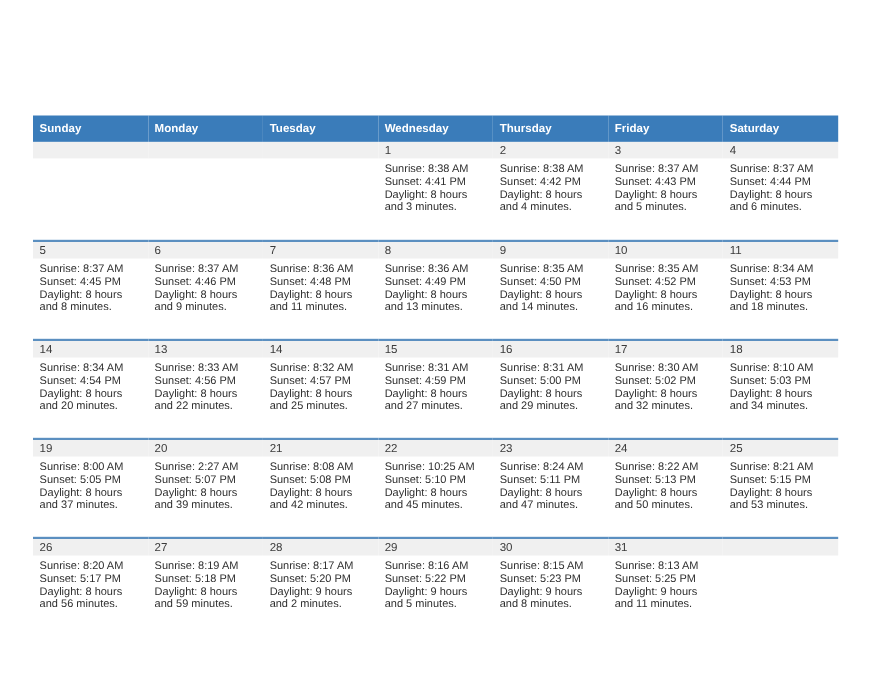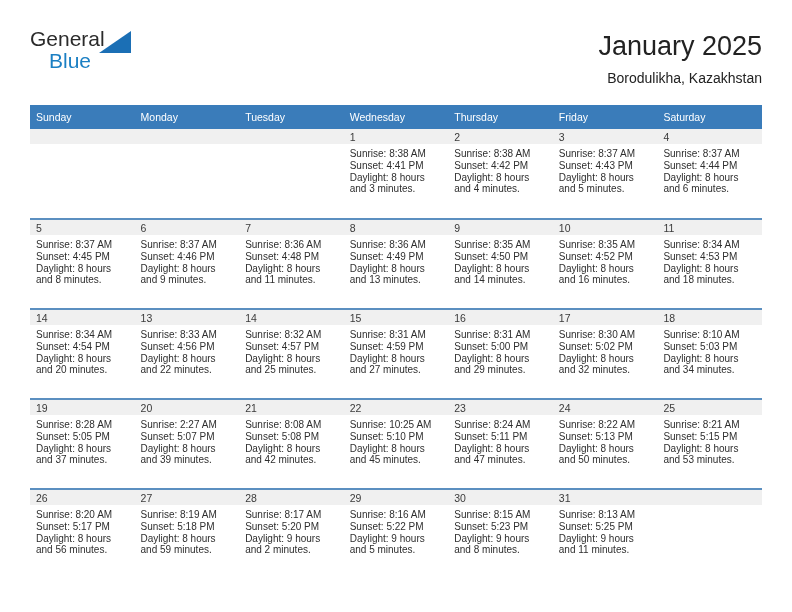--- a/index.html
+++ b/index.html
@@ -95,21 +95,21 @@
     width: 732px;
     border-collapse: collapse;
     table-layout: fixed;
   }
   .calendar col { width: 104.57px; }
 
   .calendar thead th {
     background: #3a7cba;
     color: #ffffff;
     font-size: 10.5px;
-    font-weight: normal;
+    font-weight: bold;
     text-align: left;
     padding: 6px 0 6px 6px;
     height: 20px;
     box-sizing: border-box;
     font-family: "Liberation Sans", sans-serif;
   }
 
   .calendar tbody td {
     vertical-align: top;
     padding: 0;
@@ -141,34 +141,20 @@
   .cell-body .line { white-space: nowrap; }
   .cell-empty .daynum-band {
     background: #f0f0f0;
   }
 </style>
 </head>
 <body>
 
 <div class="page">
 
-  <div class="top-bar">
-
-    <div class="logo">
-      <span class="logo-general">General</span>
-      <span class="logo-triangle"></span>
-      <span class="logo-blue">Blue</span>
-    </div>
-
-    <div class="title-block">
-      <h1 class="month-title">January 2025</h1>
-      <p class="location-subtitle">Borodulikha, Kazakhstan</p>
-    </div>
-
-  </div>
 
   <table class="calendar">
     <colgroup>
       <col>
         <col>
         <col>
         <col>
         <col>
         <col>
         <col>
@@ -363,21 +349,21 @@
             <div class="line">Daylight: 8 hours</div>
             <div class="line">and 34 minutes.</div>
           </div>
         </td>
       </tr>
 
       <tr>
         <td>
           <div class="daynum-band">19</div>
           <div class="cell-body">
-            <div class="line">Sunrise: 8:28 AM</div>
+            <div class="line">Sunrise: 8:00 AM</div>
             <div class="line">Sunset: 5:05 PM</div>
             <div class="line">Daylight: 8 hours</div>
             <div class="line">and 37 minutes.</div>
           </div>
         </td>
         <td>
           <div class="daynum-band">20</div>
           <div class="cell-body">
             <div class="line">Sunrise: 2:27 AM</div>
             <div class="line">Sunset: 5:07 PM</div>

